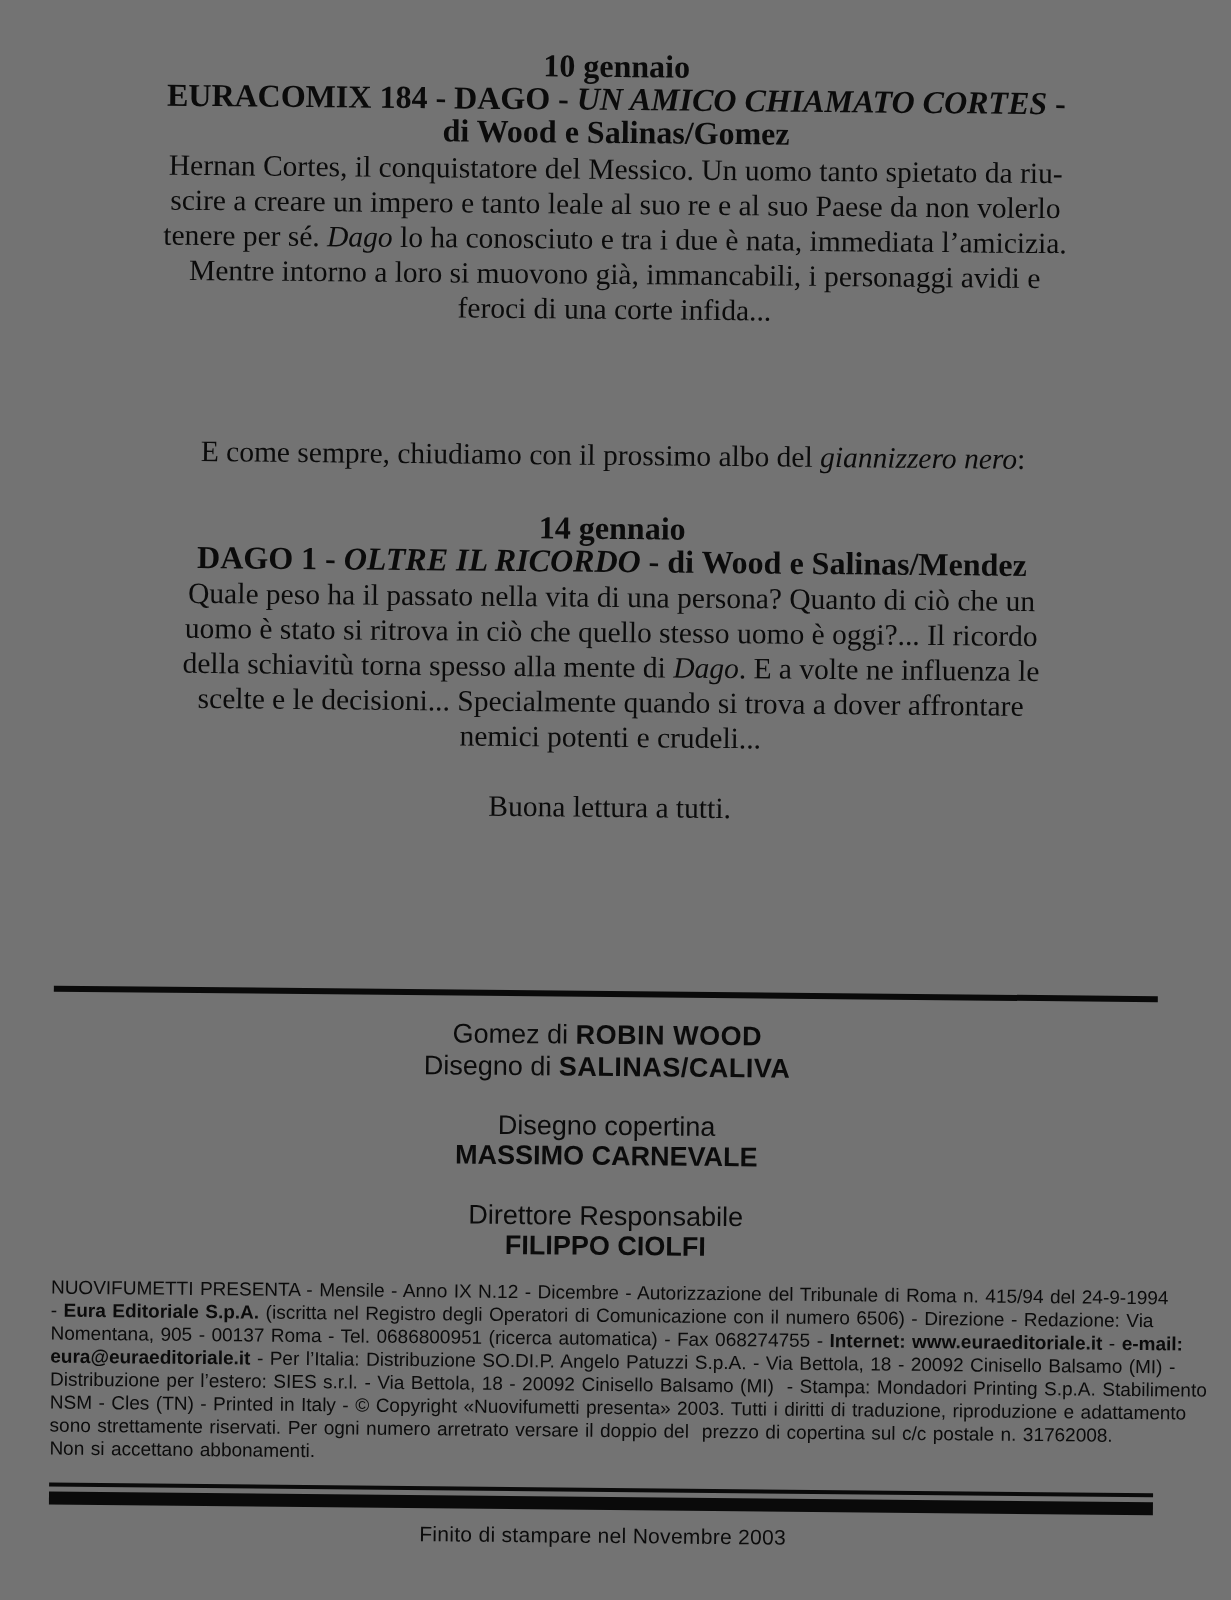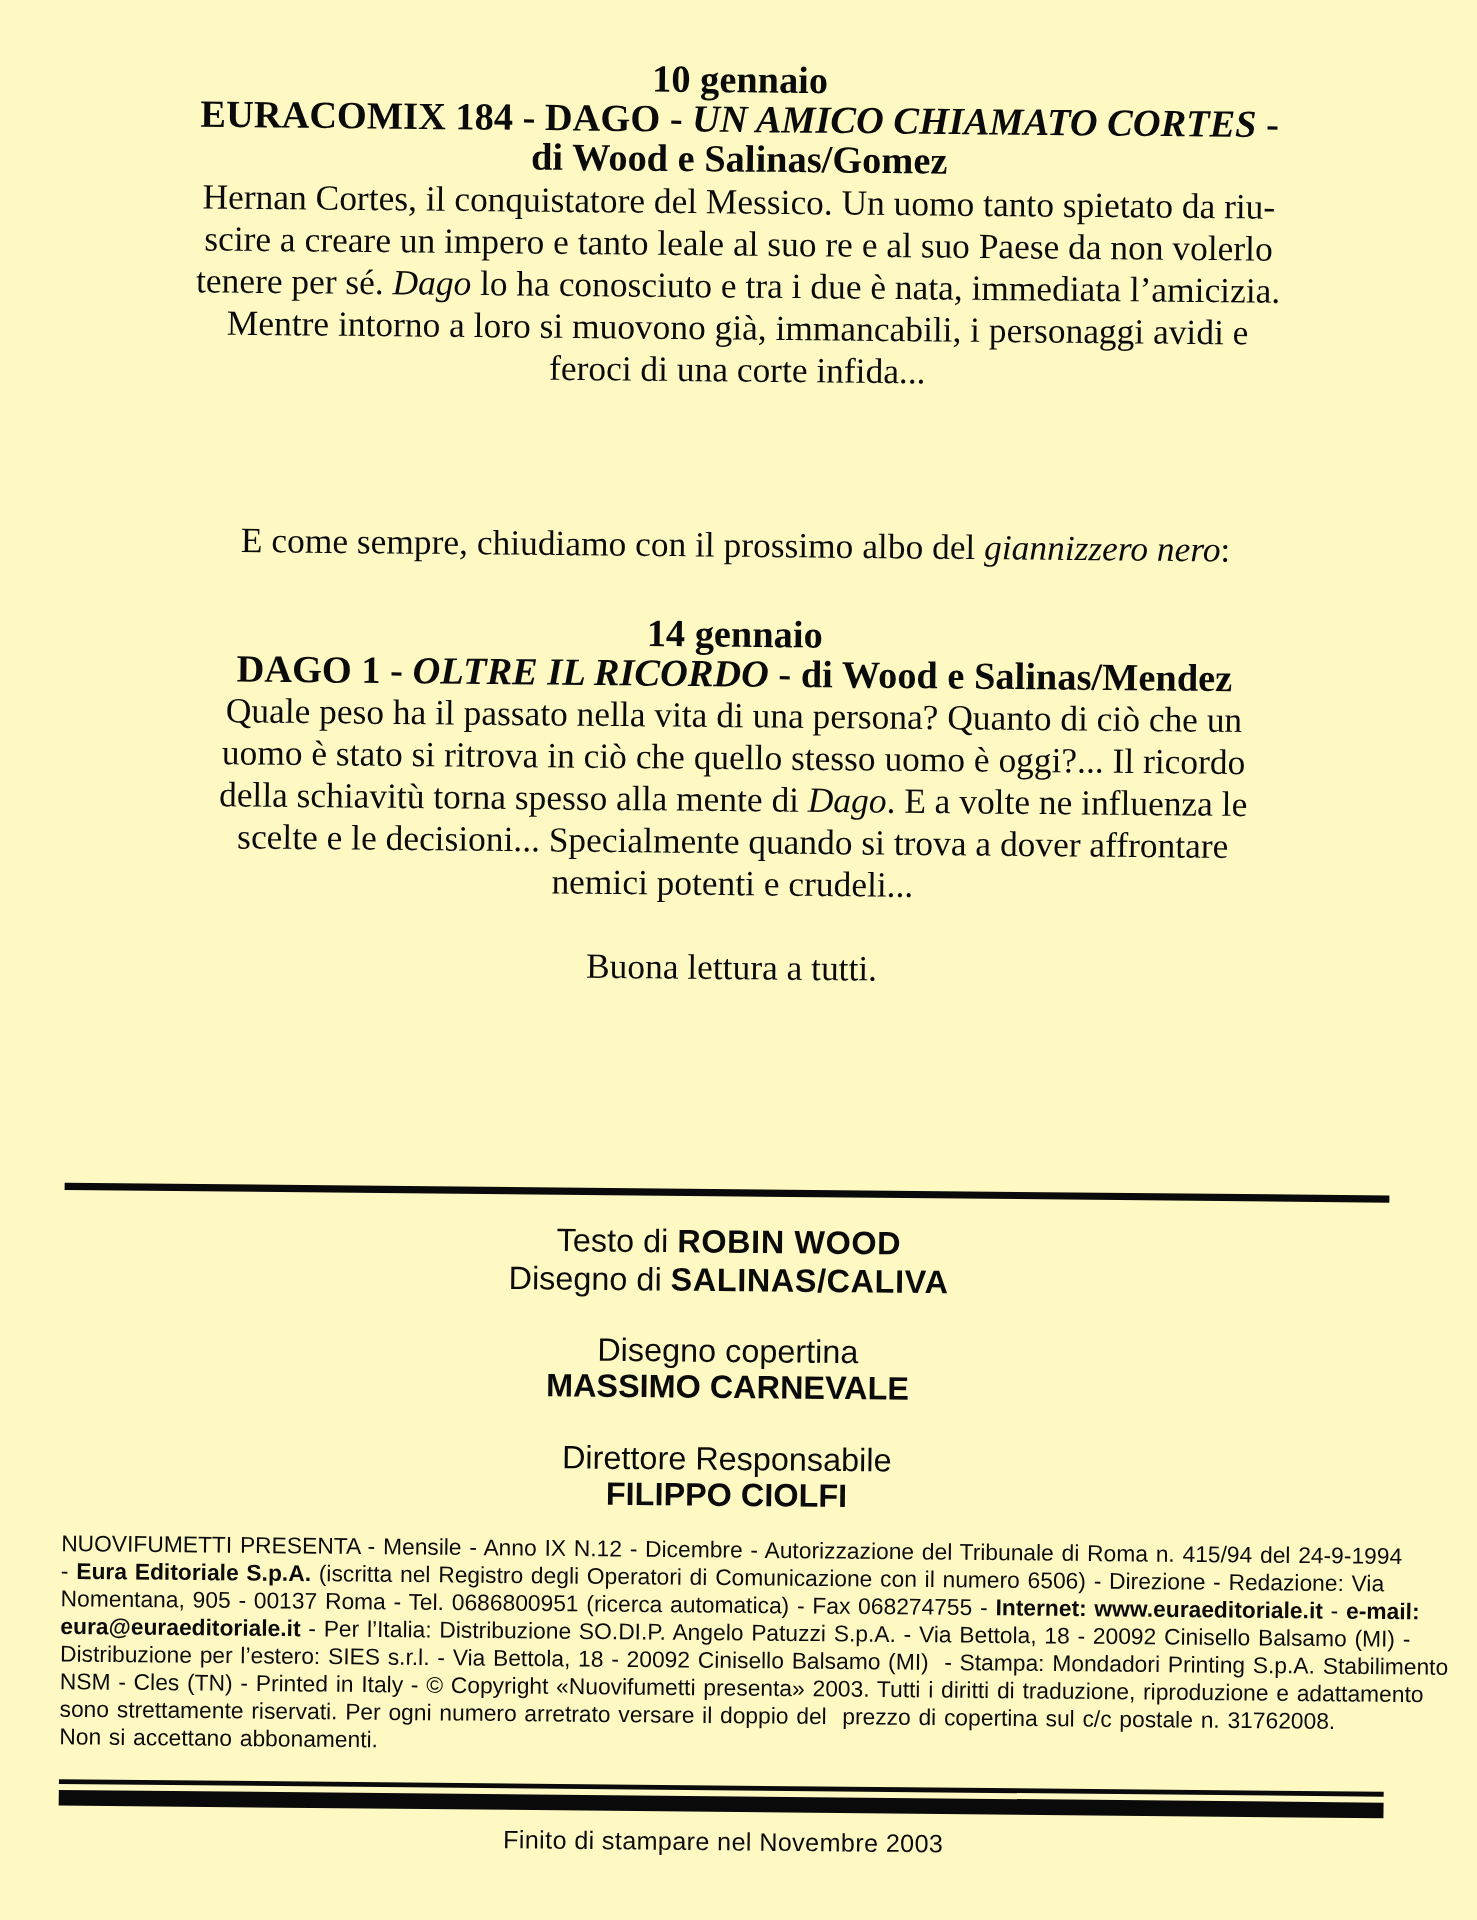--- a/index.html
+++ b/index.html
@@ -1,17 +1,17 @@
 <!DOCTYPE html>
 <html><head>
 <meta charset="utf-8">
 <style>
   html,body{margin:0;padding:0;background:#e8e8e8;}
   .page{
-    position:relative;width:1231px;height:1600px;background:#fef9c3;
+    position:relative;width:1231px;height:1600px;background:#737373;
     overflow:hidden;color:#0b0b0b;margin:0 auto;
   }
   .scan{
     position:absolute;left:0;top:0;width:1231px;height:1600px;
     transform:rotate(0.55deg);transform-origin:50% 35%;
   }
   .content{position:absolute;left:58px;width:1108px;}
   .serif{font-family:"Liberation Serif","DejaVu Serif",serif;}
   .i{font-style:italic;}
   .b{font-weight:bold;}
@@ -56,21 +56,21 @@
         <div class="line"><span>uomo è stato si ritrova in ciò che quello stesso uomo è oggi?... Il ricordo</span></div>
         <div class="line"><span>della schiavitù torna spesso alla mente di </span><span class="i">Dago</span><span>. E a volte ne influenza le</span></div>
         <div class="line"><span>scelte e le decisioni... Specialmente quando si trova a dover affrontare</span></div>
         <div class="line"><span>nemici potenti e crudeli...</span></div>
       </div>
 
     <div class="content serif introline" style="top:790px;">Buona lettura a tutti.</div>
 
     <div class="rule" style="top:991px;height:6px;"></div>
 
-    <div class="content credit" style="top:1019px;"><span>Testo di </span><span class="b">ROBIN WOOD</span></div>
+    <div class="content credit" style="top:1019px;"><span>Gomez di </span><span class="b">ROBIN WOOD</span></div>
     <div class="content credit" style="top:1051px;"><span>Disegno di </span><span class="b">SALINAS/CALIVA</span></div>
 
     <div class="content credit" style="top:1110px;">Disegno copertina</div>
     <div class="content credit b" style="top:1140px;">MASSIMO CARNEVALE</div>
 
     <div class="content credit" style="top:1200px;">Direttore Responsabile</div>
     <div class="content credit b" style="top:1230px;">FILIPPO CIOLFI</div>
 
     <div class="content colophon" style="top:1281px;">
         <div class="line"><span>NUOVIFUMETTI PRESENTA - Mensile - Anno IX N.12 - Dicembre - Autorizzazione del Tribunale di Roma n. 415/94 del 24-9-1994</span></div>

